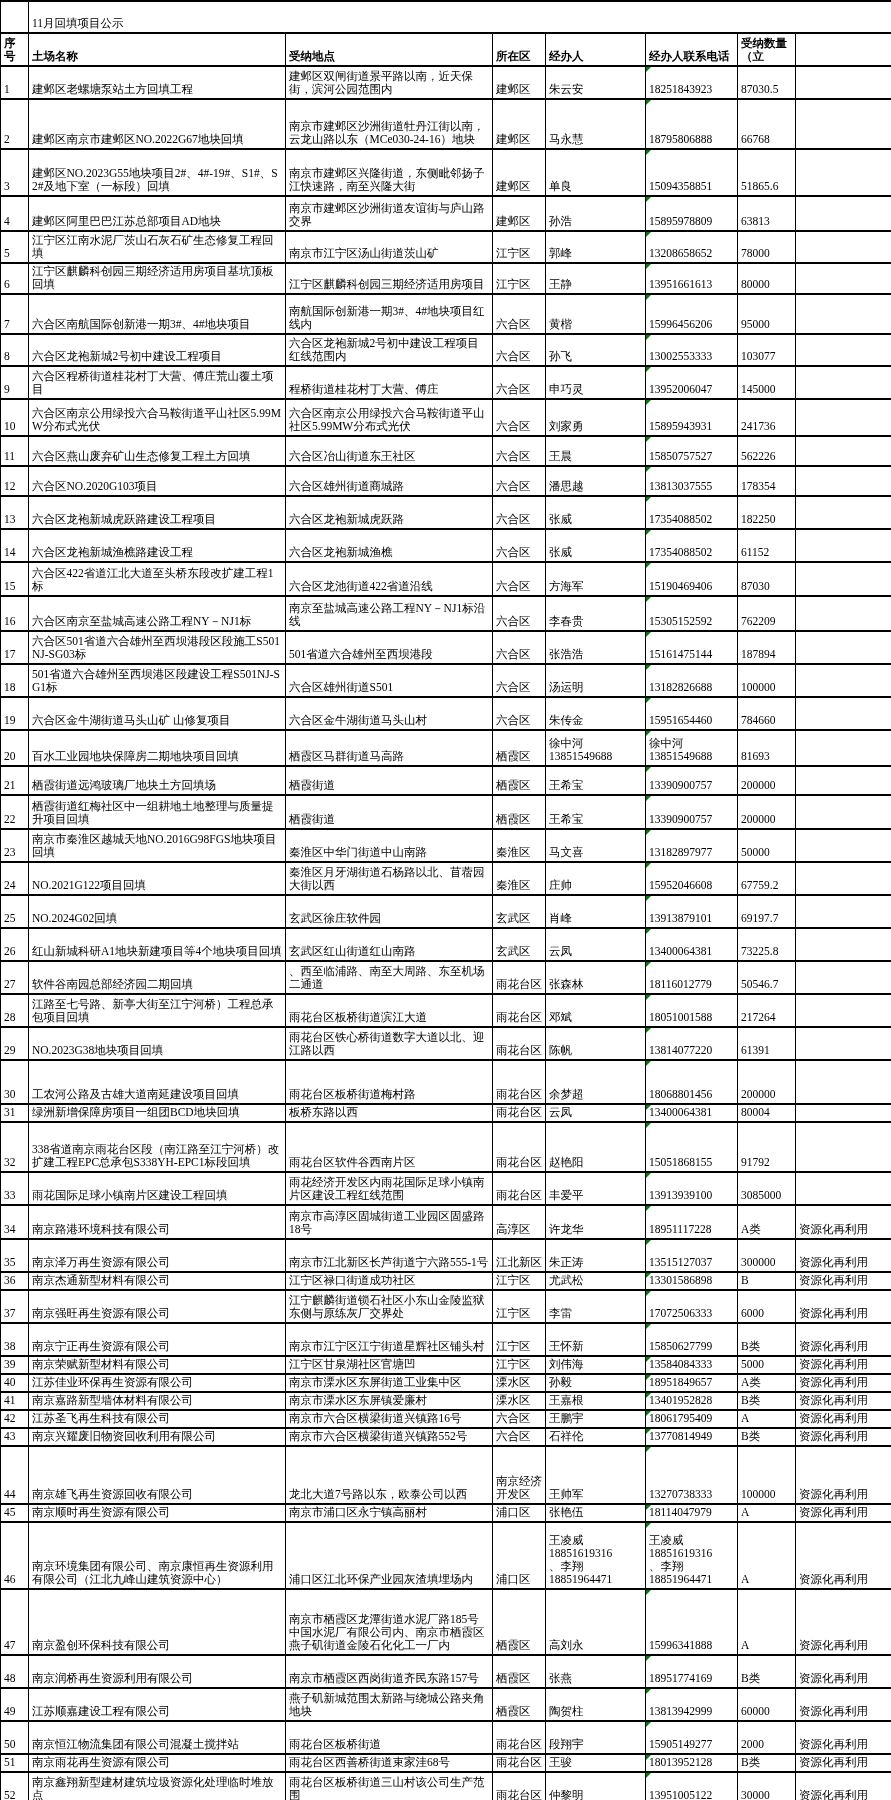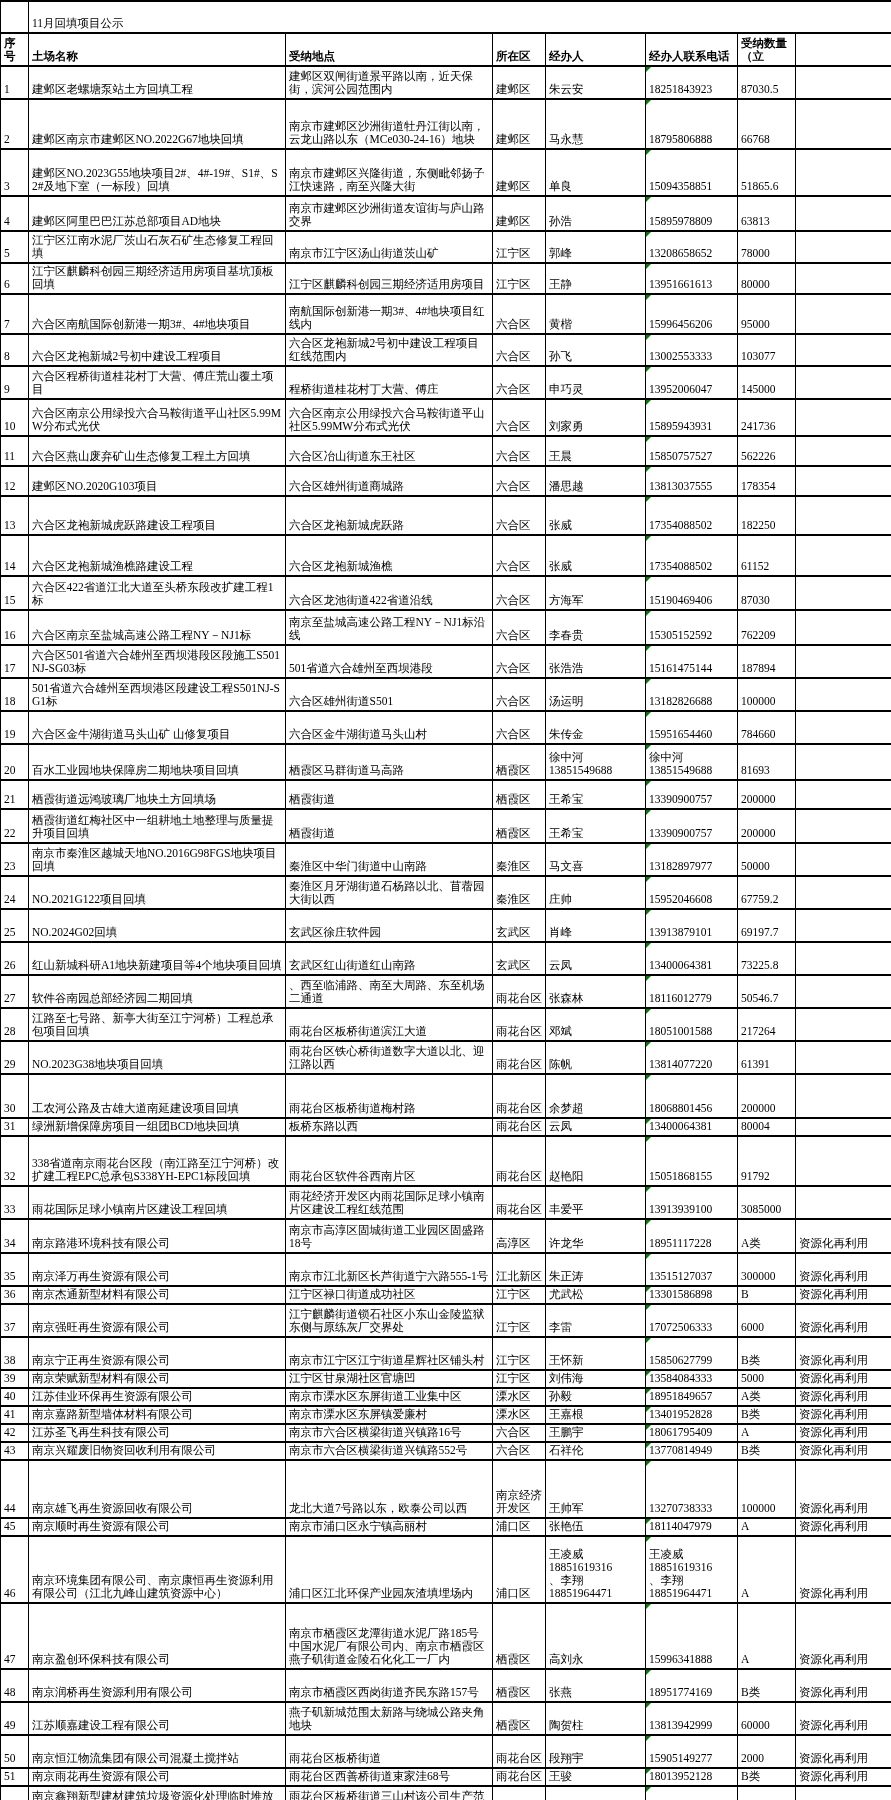--- a/index.html
+++ b/index.html
@@ -198,39 +198,39 @@
           <td class="c-name">六合区燕山废弃矿山生态修复工程土方回填</td>
           <td class="c-loc">六合区冶山街道东王社区</td>
           <td class="c-dist">六合区</td>
           <td class="c-agent">王晨</td>
           <td class="c-phone"><span class="flag"></span><span>15850757527</span></td>
           <td class="c-qty">562226</td>
           <td class="c-note"></td>
         </tr>
         <tr style="height: 30px;">
           <td class="c-idx">12</td>
-          <td class="c-name">建邺区NO.2020G103项目</td>
+          <td class="c-name">六合区NO.2020G103项目</td>
           <td class="c-loc">六合区雄州街道商城路</td>
           <td class="c-dist">六合区</td>
           <td class="c-agent">潘思越</td>
           <td class="c-phone"><span class="flag"></span><span>13813037555</span></td>
           <td class="c-qty">178354</td>
           <td class="c-note"></td>
         </tr>
-        <tr style="height: 39px;">
+        <tr style="height: 33px;">
           <td class="c-idx">13</td>
           <td class="c-name">六合区龙袍新城虎跃路建设工程项目</td>
           <td class="c-loc">六合区龙袍新城虎跃路</td>
           <td class="c-dist">六合区</td>
           <td class="c-agent">张威</td>
           <td class="c-phone"><span class="flag"></span><span>17354088502</span></td>
           <td class="c-qty">182250</td>
           <td class="c-note"></td>
         </tr>
-        <tr style="height: 41px;">
+        <tr style="height: 33px;">
           <td class="c-idx">14</td>
           <td class="c-name">六合区龙袍新城渔樵路建设工程</td>
           <td class="c-loc">六合区龙袍新城渔樵</td>
           <td class="c-dist">六合区</td>
           <td class="c-agent">张威</td>
           <td class="c-phone"><span class="flag"></span><span>17354088502</span></td>
           <td class="c-qty">61152</td>
           <td class="c-note"></td>
         </tr>
         <tr style="height: 34px;">

